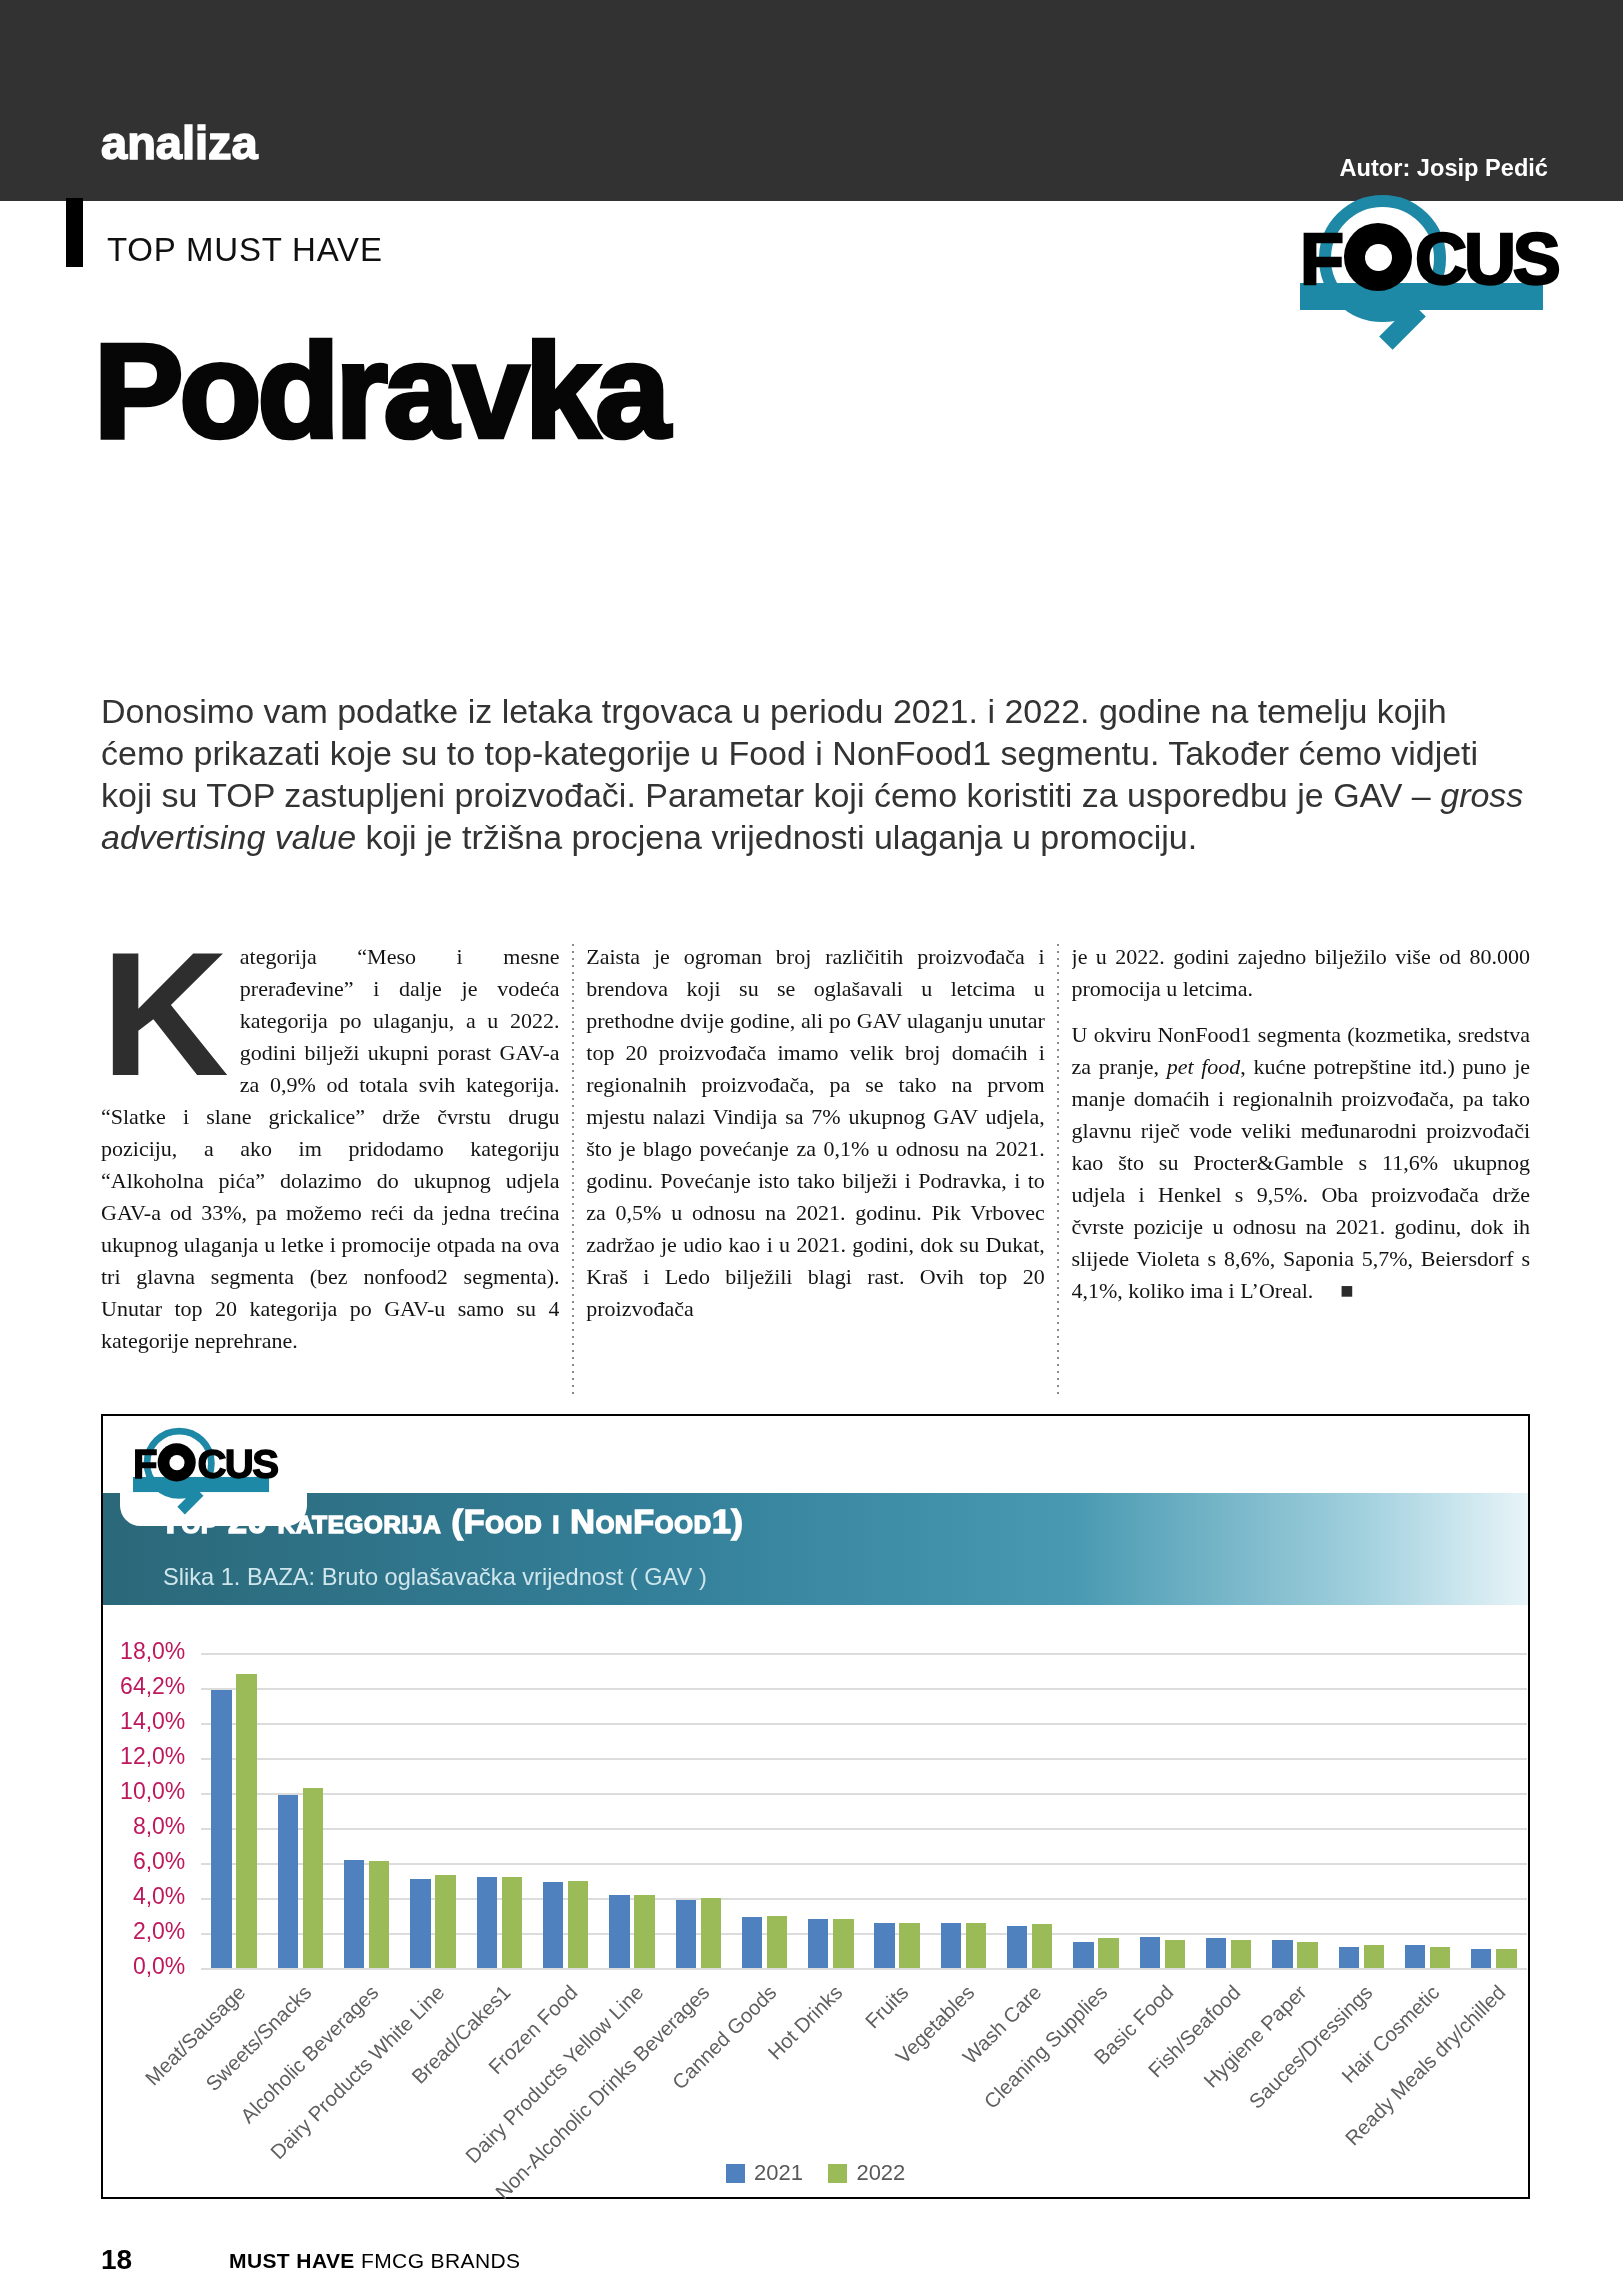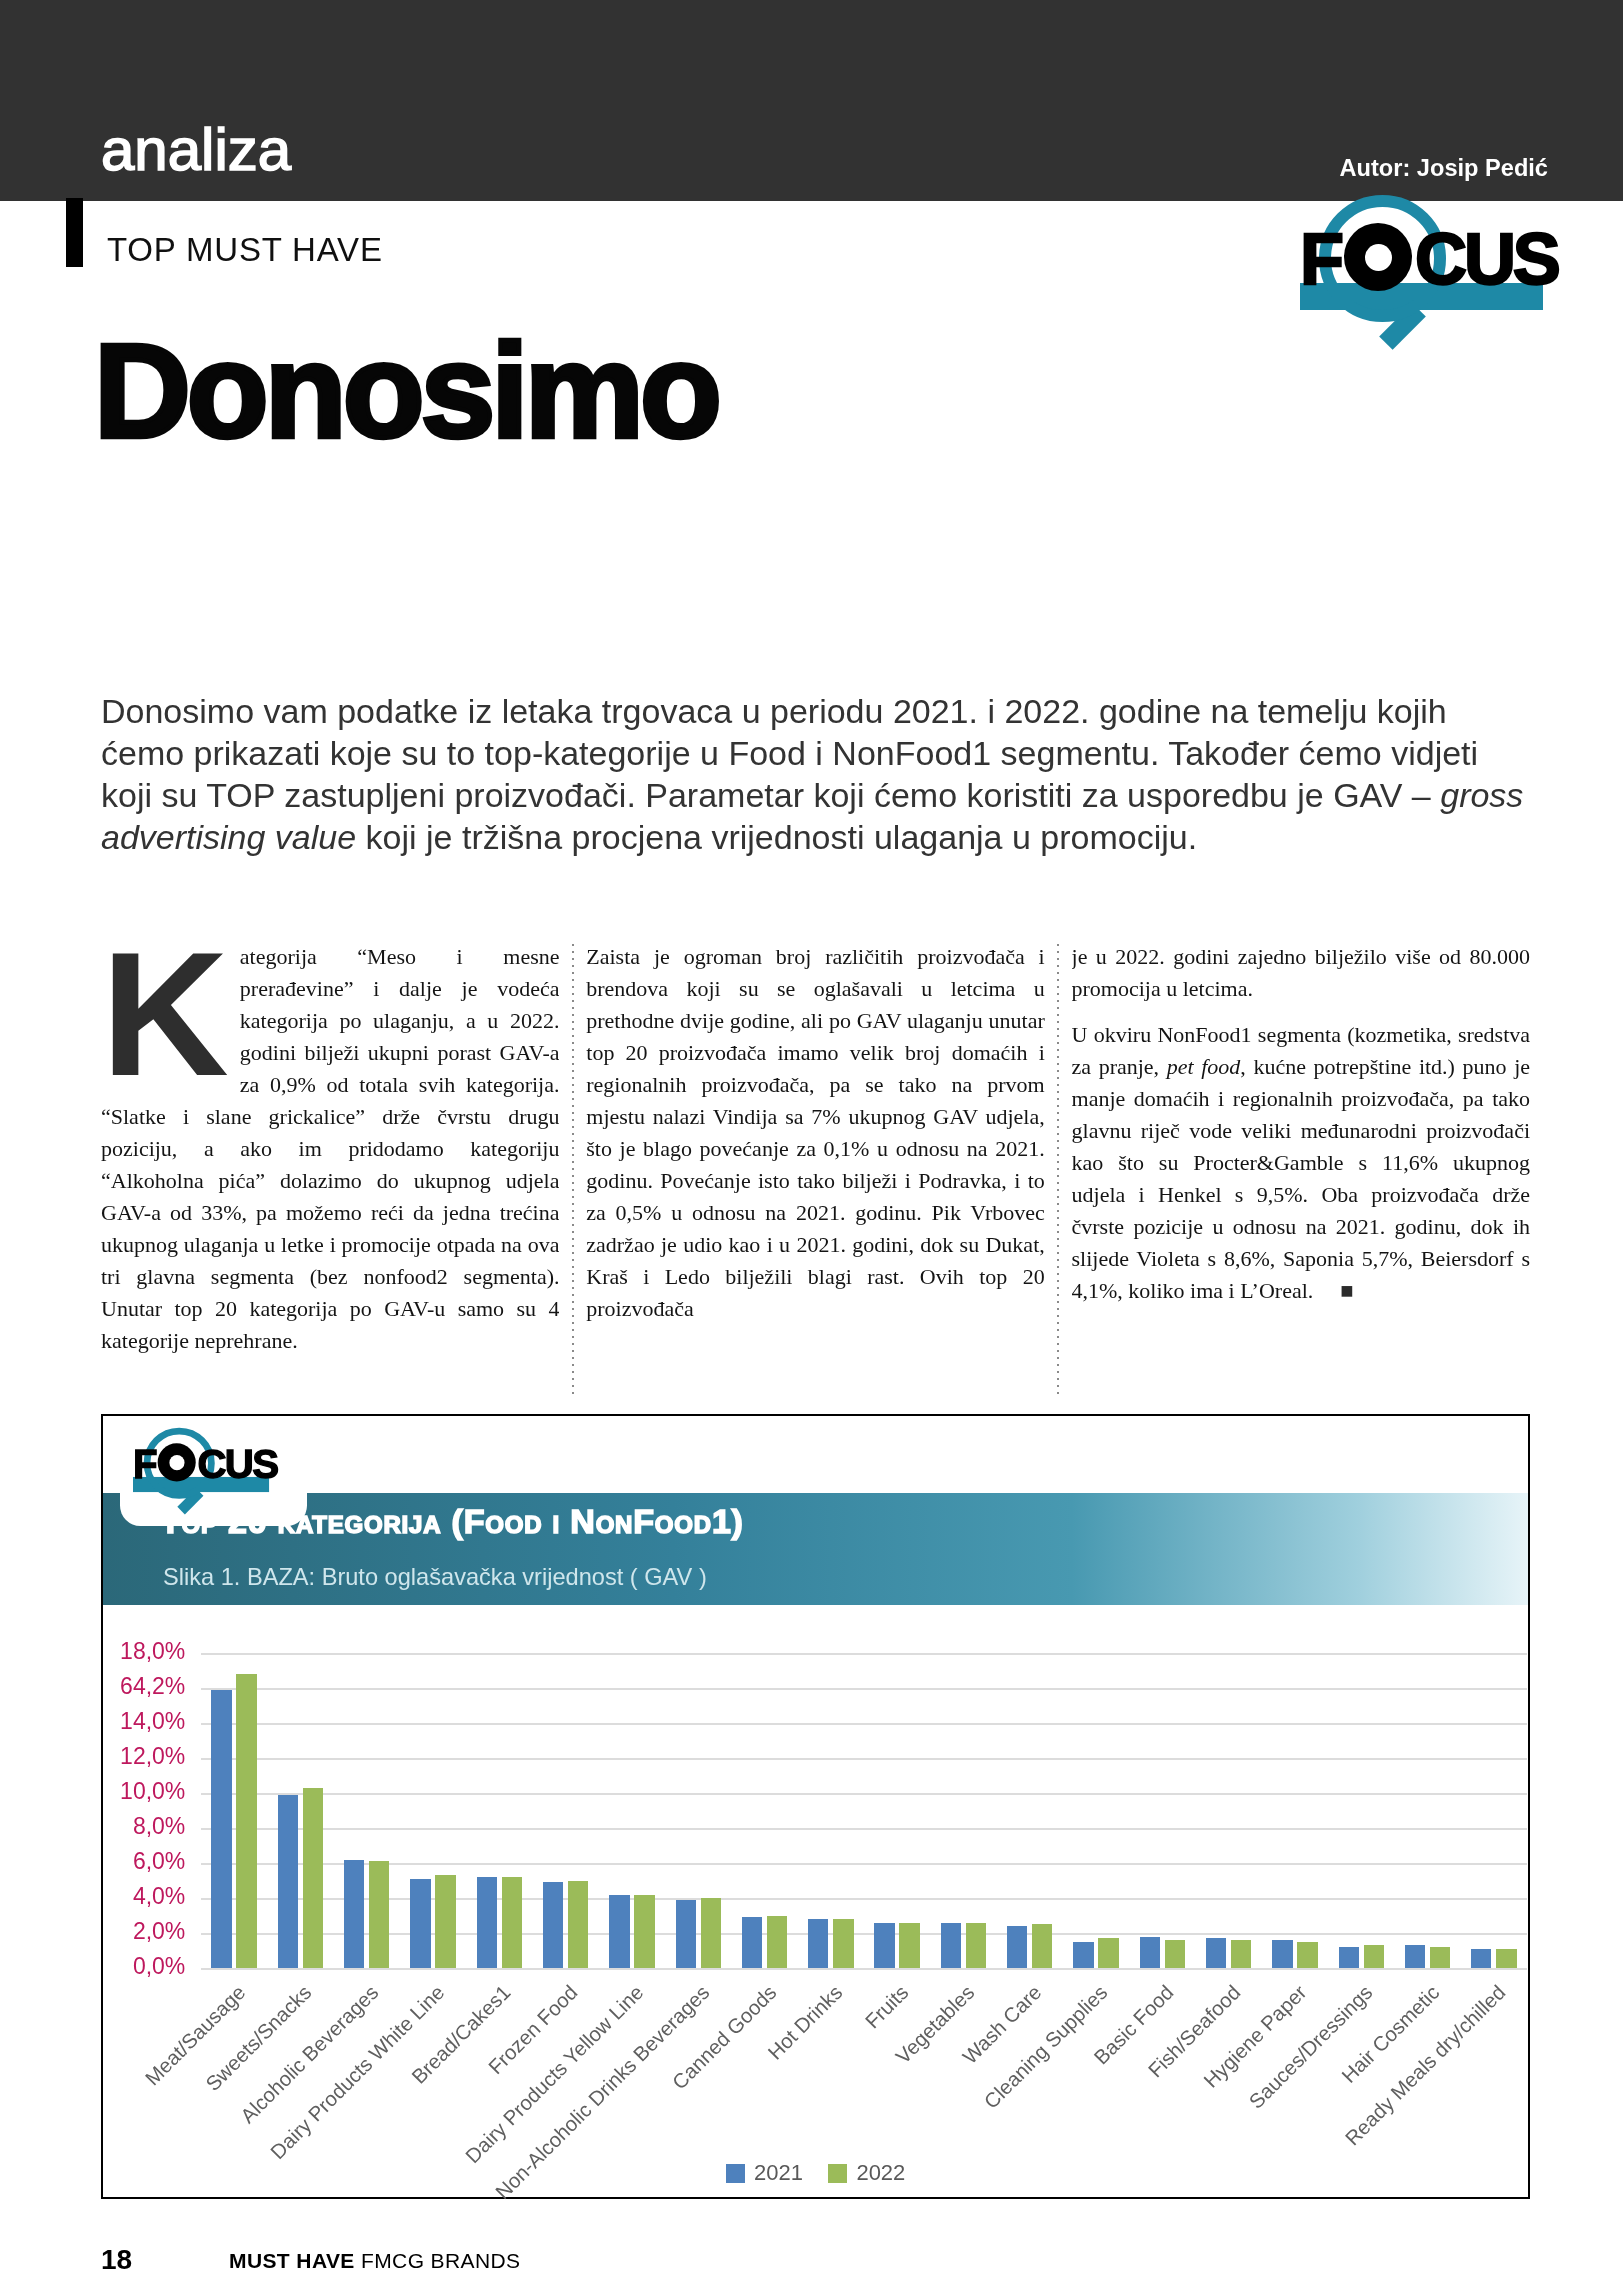--- a/index.html
+++ b/index.html
@@ -3,21 +3,21 @@
 <meta charset="utf-8">
 <style>
   :root { --teal:#1e89a6; }
   * { box-sizing:border-box; }
   body { margin:0; background:#888; }
   .page { position:relative; width:1623px; height:2295px; background:#ffffff;
           font-family:"Liberation Sans",sans-serif; overflow:hidden; }
 
   
   .top-band { position:absolute; left:0; top:0; width:1623px; height:201px; background:#323232; }
-  .analiza { position:absolute; left:101px; top:115px; font-size:60px; font-weight:400;
+  .analiza { position:absolute; left:101px; top:115px; font-size:47px; font-weight:700;
              color:#fff; -webkit-text-stroke:1.6px #fff; letter-spacing:0; }
   .author  { position:absolute; right:75px; top:155px; font-size:23.6px; font-weight:700; color:#fff;margin-left:28px; }
 
   
   .kicker-bar { position:absolute; left:66px; top:198px; width:17.3px; height:69px; background:#000; }
   .kicker { position:absolute; left:107px; top:231px; font-size:33px; color:#101010; letter-spacing:0.8px; }
 
   
   .focus-logo { position:absolute; width:243px; height:118px; }
   .fl-ring   { position:absolute; left:19px; top:-22px; width:127px; height:127px; border-radius:50%;
@@ -106,21 +106,21 @@
     <span class="fl-band"></span>
     <span class="fl-handle"></span>
     <span class="fl-text">
         <span>F</span>
         <span class="fl-o"></span>
         <span>CUS</span>
       </span>
   </div>
 
   <div class="headline">
-    <div>Donosimo</div>
+    <div>Podravka</div>
   </div>
 
   <div class="intro"><span>Donosimo vam podatke iz letaka trgovaca u periodu 2021. i 2022. godine na temelju kojih ćemo prikazati koje su to top-kategorije u Food i NonFood1 segmentu. Također ćemo vidjeti koji su TOP zastupljeni proizvođači. Parametar koji ćemo koristiti za usporedbu je GAV – </span><i>gross advertising value</i><span> koji je tržišna procjena vrijednosti ulaganja u promociju.</span></div>
 
   <div class="columns">
     <div class="col">
       <span class="dropcap">K</span><span>ategorija “Meso i mesne prerađevine” i dalje je vodeća kategorija po ulaganju, a u 2022. godini bilježi ukupni porast GAV-a za 0,9% od totala svih kategorija. “Slatke i slane grickalice” drže čvrstu drugu poziciju, a ako im pridodamo kategoriju “Alkoholna pića” dolazimo do ukupnog udjela GAV-a od 33%, pa možemo reći da jedna trećina ukupnog ulaganja u letke i promocije otpada na ova tri glavna segmenta (bez nonfood2 segmenta). Unutar top 20 kategorija po GAV-u samo su 4 kategorije neprehrane.</span>
     </div>
     <div class="col-sep"></div>
     <div class="col">

